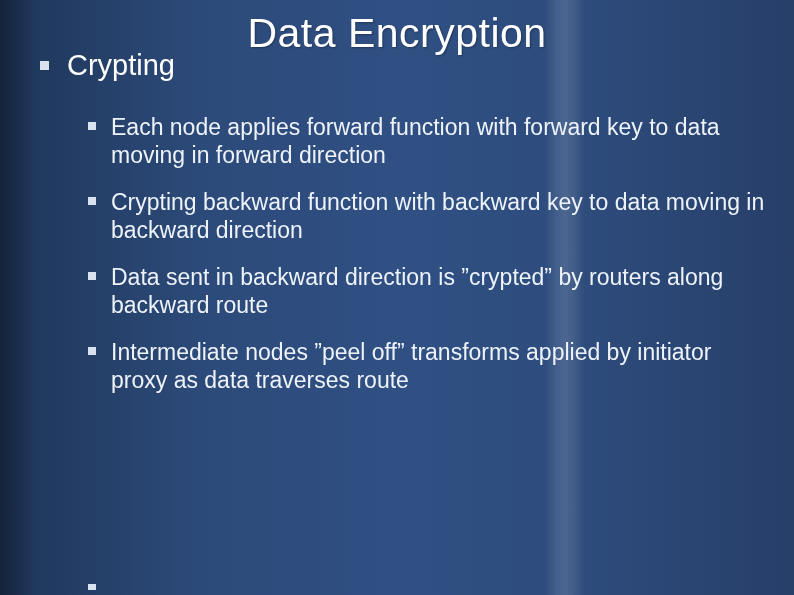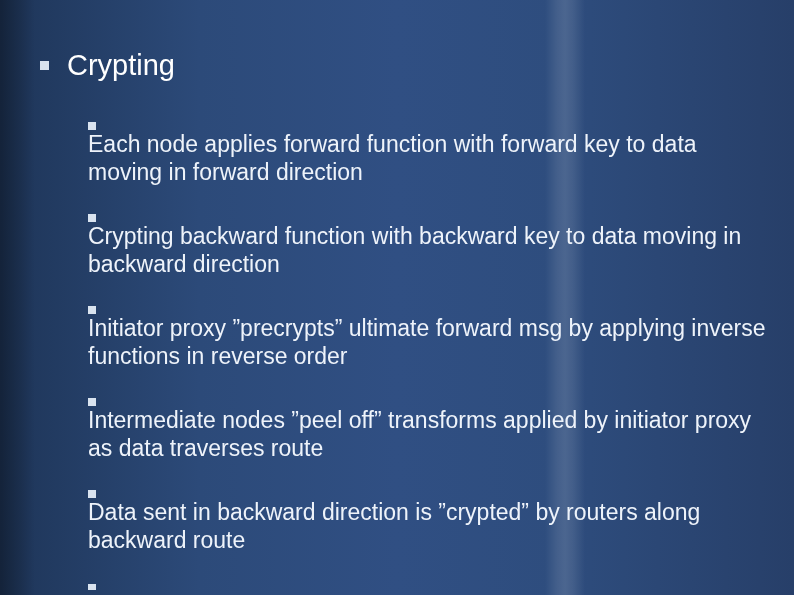--- a/index.html
+++ b/index.html
@@ -90,24 +90,24 @@
     top: 113px;
     left: 88px;
     right: 20px;
     display: flex;
     flex-direction: column;
     gap: 19px;
   }
   .l2-item {
     display: flex;
     align-items: flex-start;
+    gap: 15px;
     font-size: 23px;
     line-height: 1.22;
     color: #eef3fa;
-    flex-direction: column;
   }
   .l2-item .bullet {
     width: 8px;
     height: 8px;
     flex: 0 0 8px;
     margin-top: 9px;
     background: #d9e3ef;
   }
   .l2-text {
     flex: 1 1 auto;
@@ -119,46 +119,43 @@
     width: 8px;
     height: 6px;
     background: #d9e3ef;
   }
 </style>
 </head>
 <body>
 
 <div class="slide">
 
+  <div class="title">Data Encryption</div>
 
   <div class="level1">
     <div class="l1-item">
       <div class="bullet"></div>
       <div>Crypting</div>
     </div>
   </div>
 
   <div class="level2">
     <div class="l2-item">
       <div class="bullet"></div>
       <div class="l2-text">Each node applies forward function with forward key to data moving in forward direction</div>
     </div>
     <div class="l2-item">
       <div class="bullet"></div>
       <div class="l2-text">Crypting backward function with backward key to data moving in backward direction</div>
     </div>
     <div class="l2-item">
       <div class="bullet"></div>
-      <div class="l2-text">Initiator proxy ”precrypts” ultimate forward msg by applying inverse functions in reverse order</div>
+      <div class="l2-text">Data sent in backward direction is ”crypted” by routers along backward route</div>
     </div>
     <div class="l2-item">
       <div class="bullet"></div>
       <div class="l2-text">Intermediate nodes ”peel off” transforms applied by initiator proxy as data traverses route</div>
-    </div>
-    <div class="l2-item">
-      <div class="bullet"></div>
-      <div class="l2-text">Data sent in backward direction is ”crypted” by routers along backward route</div>
     </div>
   </div>
 
   <div class="partial-bullet"></div>
 
 </div>
 
 </body></html>

